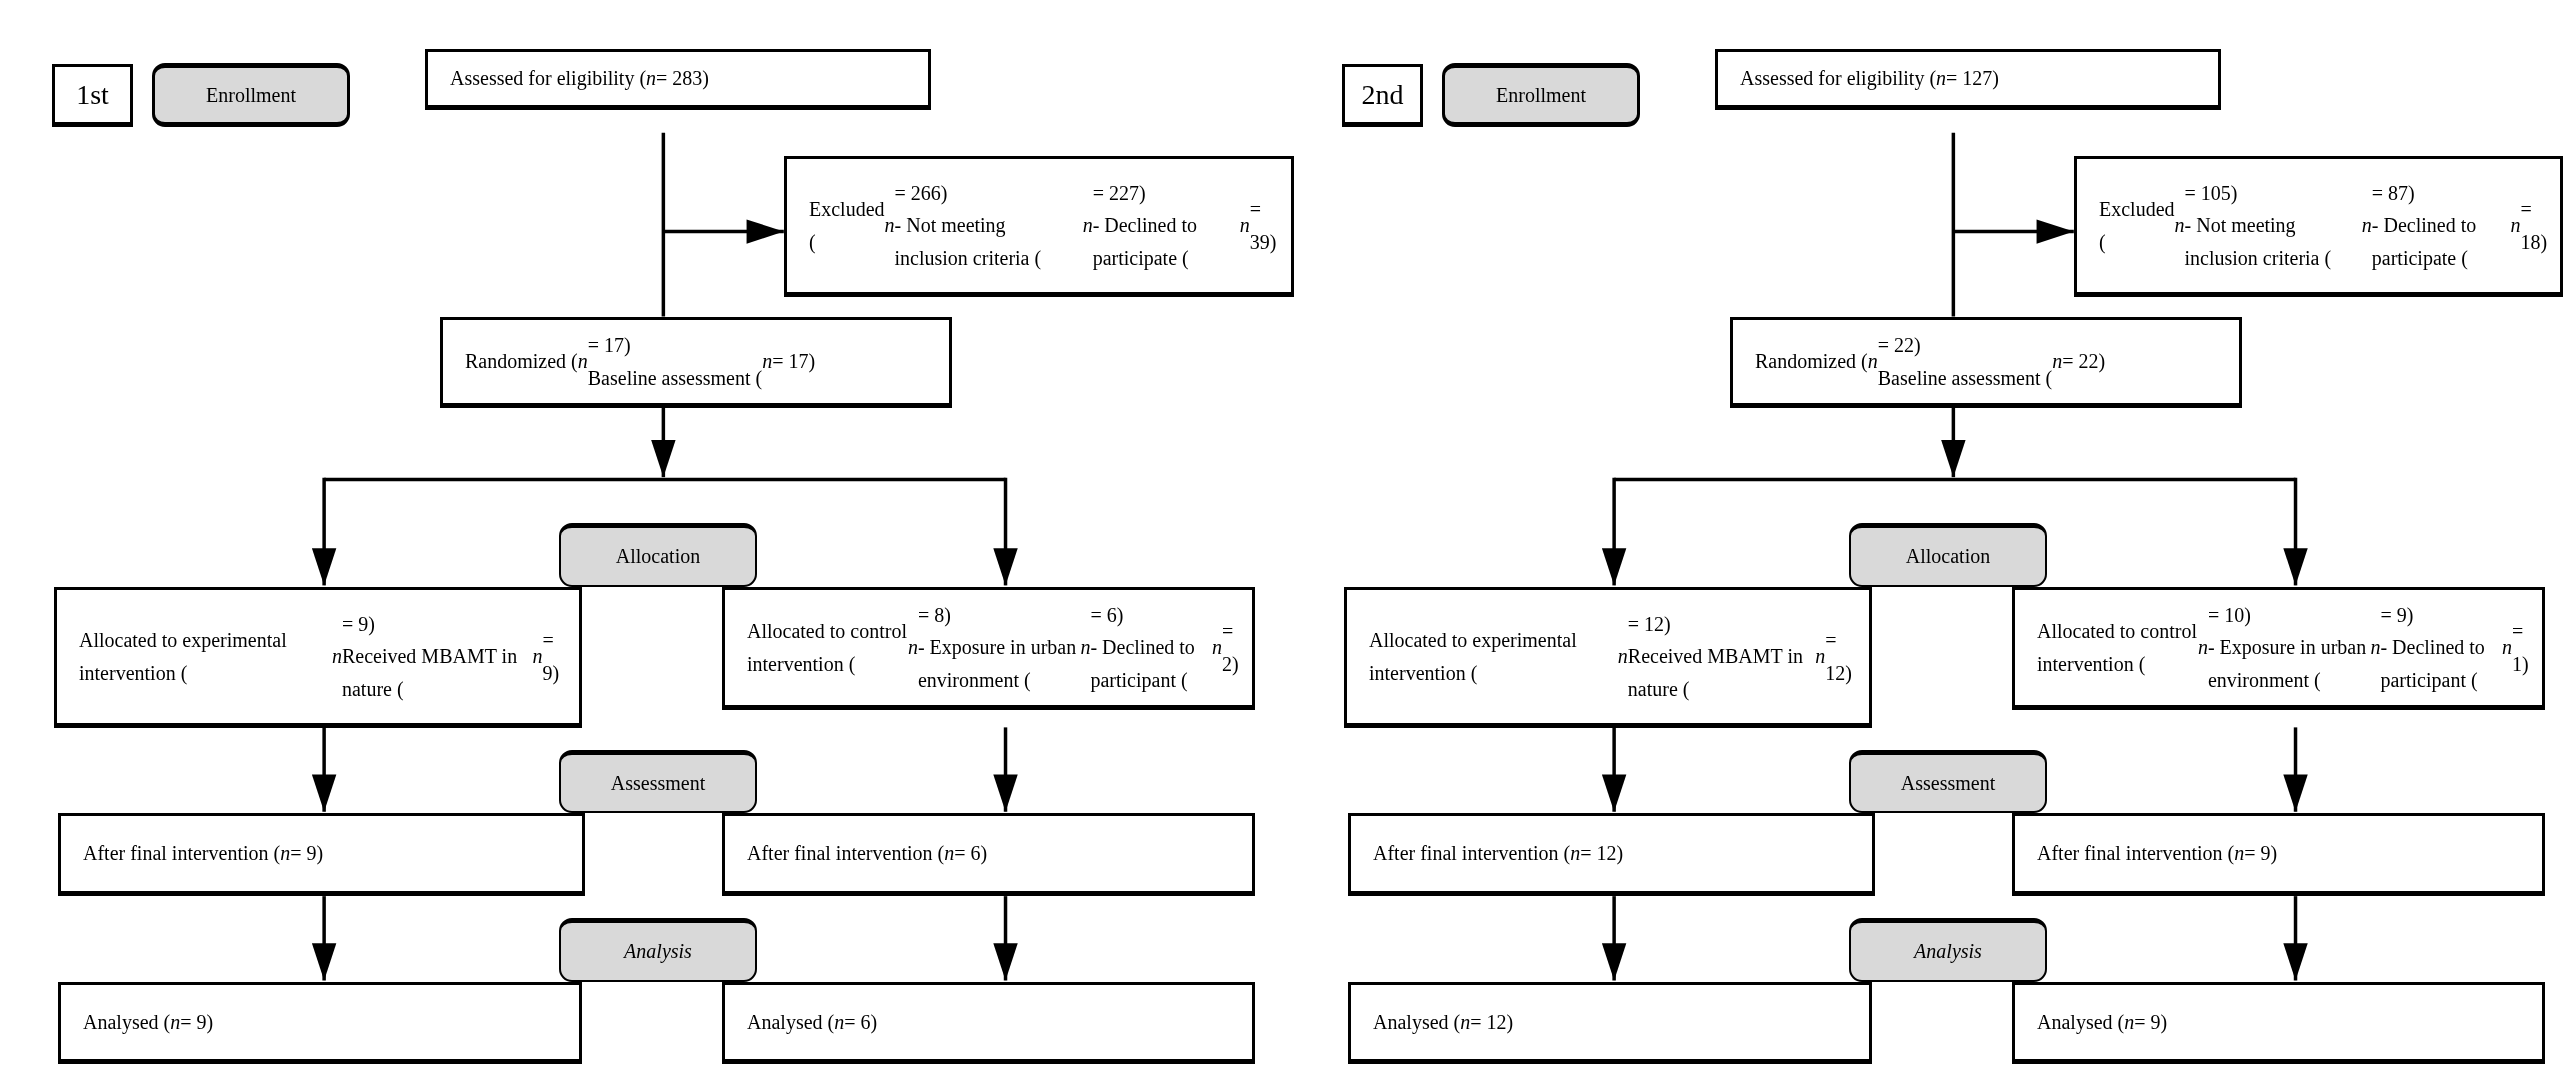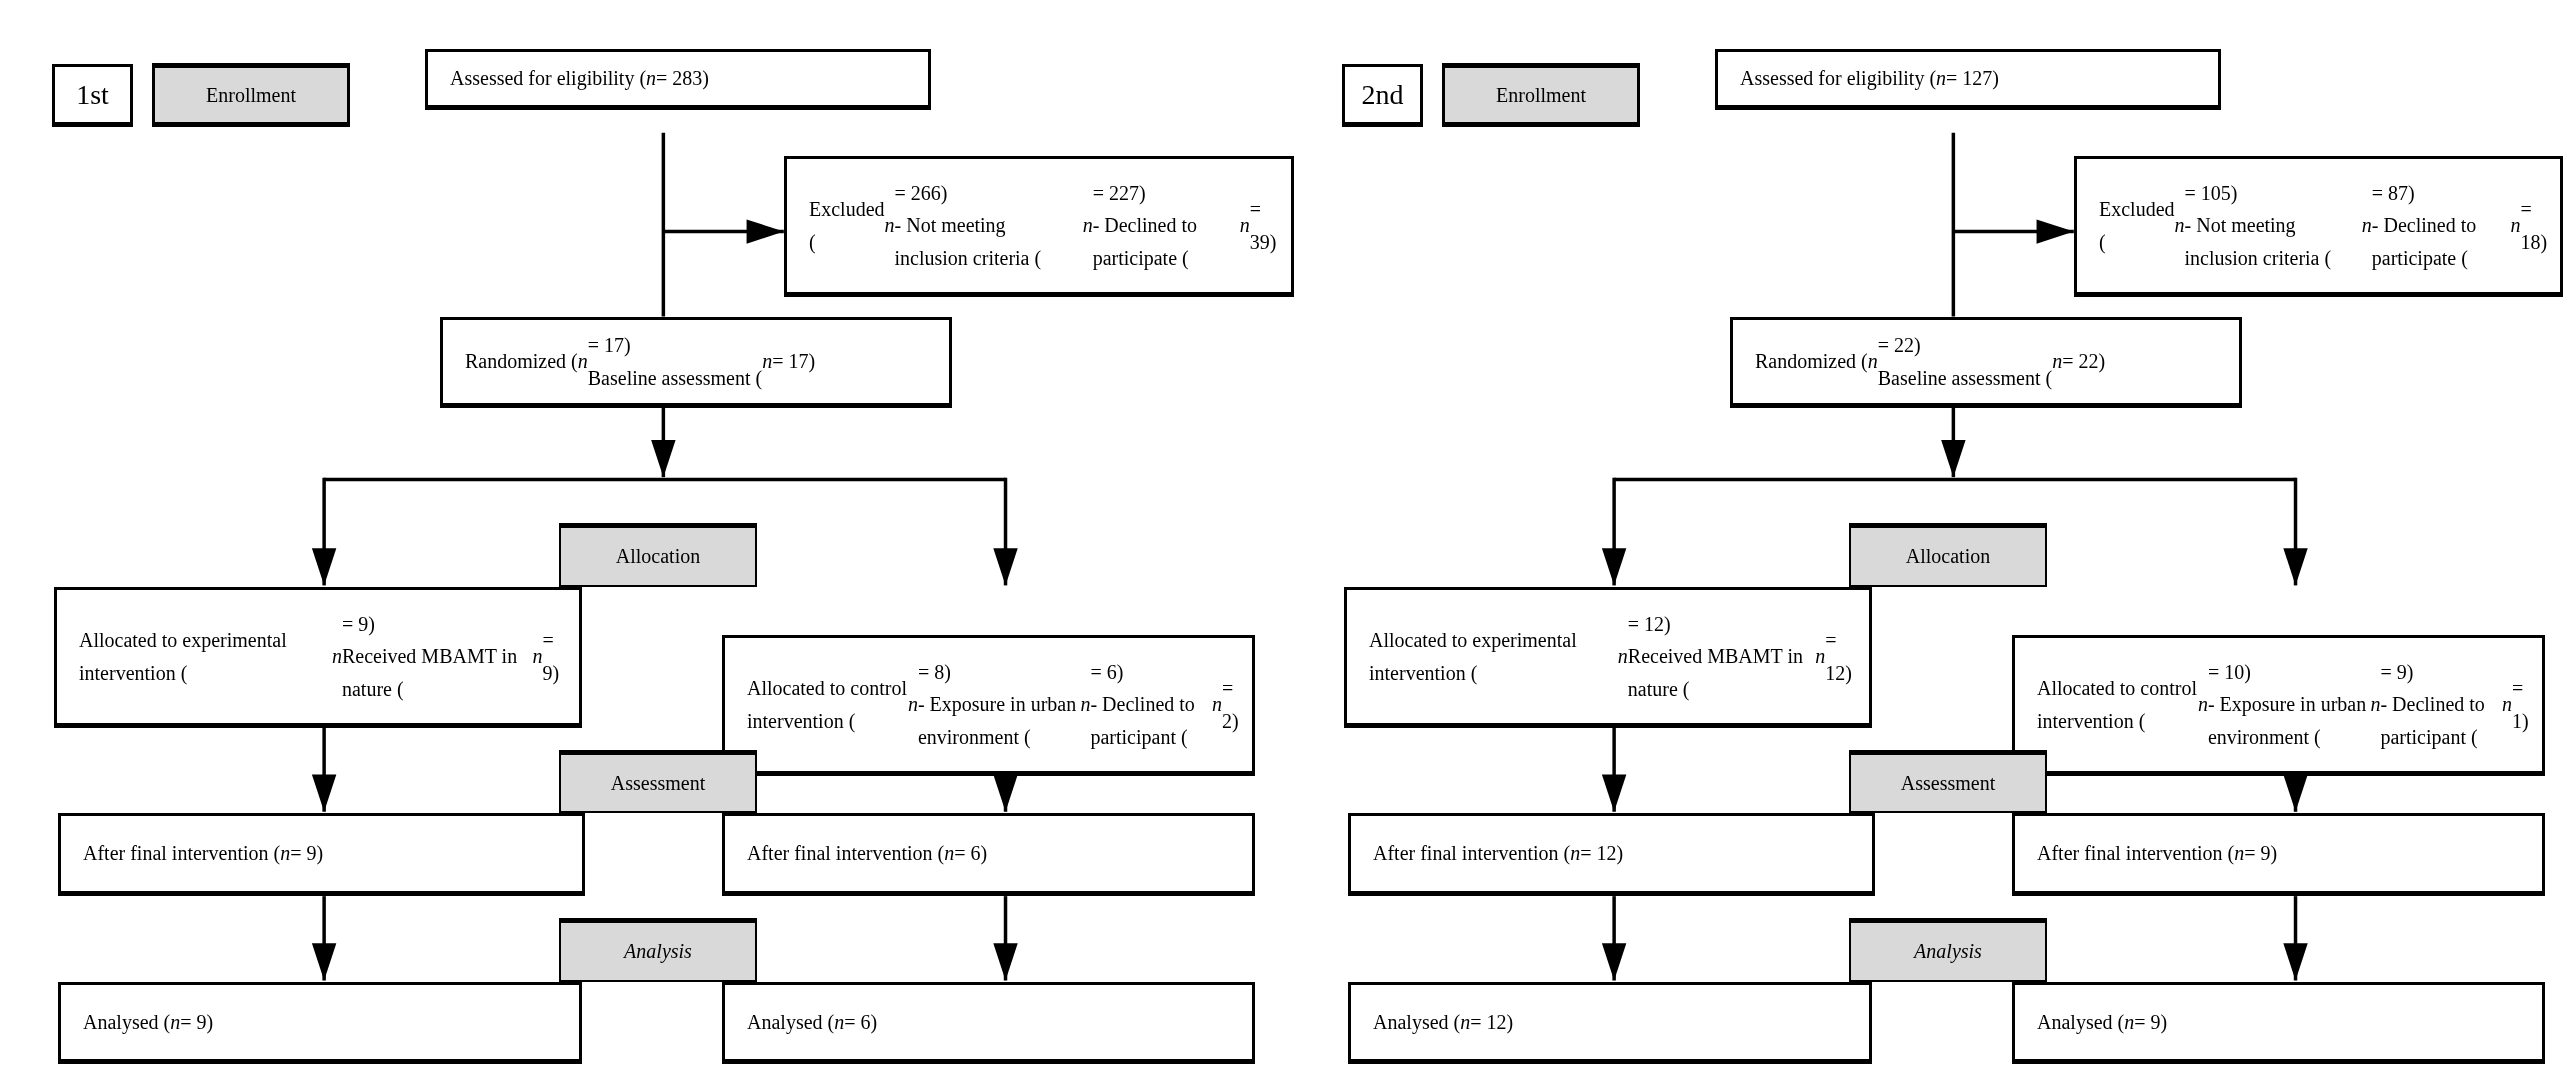--- a/index.html
+++ b/index.html
@@ -25,29 +25,29 @@
   .g-enroll{border-width:5.2px 3.5px 5.2px 3.5px;}
   .ordinal{justify-content:center;text-align:right;padding:0;font-size:28px;border-bottom-width:5.2px;}
   
   .b-ordinal  {left:52px;  top:64px;  width:81px; height:63px;}
   .b-enroll   {left:152px; top:63px;  width:198px; height:64px;}
   .b-assessed {left:425px; top:49px;   width:506px; height:61px;}
   .b-excluded {left:784px;top:156px;  width:510px; height:141px;}
   .b-random   {left:440px; top:317px;  width:512px; height:91px;}
   .g-alloc    {left:559px; top:523px;  width:198px; height:64px;}
   .b-alloc-l  {left:54px; top:587px; width:528px; height:141px;}
-  .b-alloc-r  {left:722px;top:587px; width:533px; height:141px;margin-top:48px;}
+  .b-alloc-r  {left:722px;top:587px; width:533px; height:123px;}
   .g-assess   {left:559px; top:750px; width:198px; height:63px;}
   .b-after-l  {left:58px; top:813px; width:527px; height:83px;}
   .b-after-r  {left:722px;top:813px; width:533px; height:83px;align-items:center;}
   .g-analysis {left:559px; top:918px; width:198px; height:64px;font-style:italic;}
   .b-anal-l   {left:58px; top:982px; width:524px; height:82px;}
   .b-anal-r   {left:722px;top:982px; width:533px; height:82px;}
   .c2 .b-excluded{width:489px;}
-  .gray{background:#d9d9d9;}
+  .gray{background:#d9d9d9;border-radius:13px;}
   i{font-style:italic;}
 </style>
 </head>
 <body>
 
 <div class="canvas">
 
   <section class="chart c1">
     <svg class="connectors" width="1286" height="1087" viewBox="0 0 2210 1868">
       <defs>

